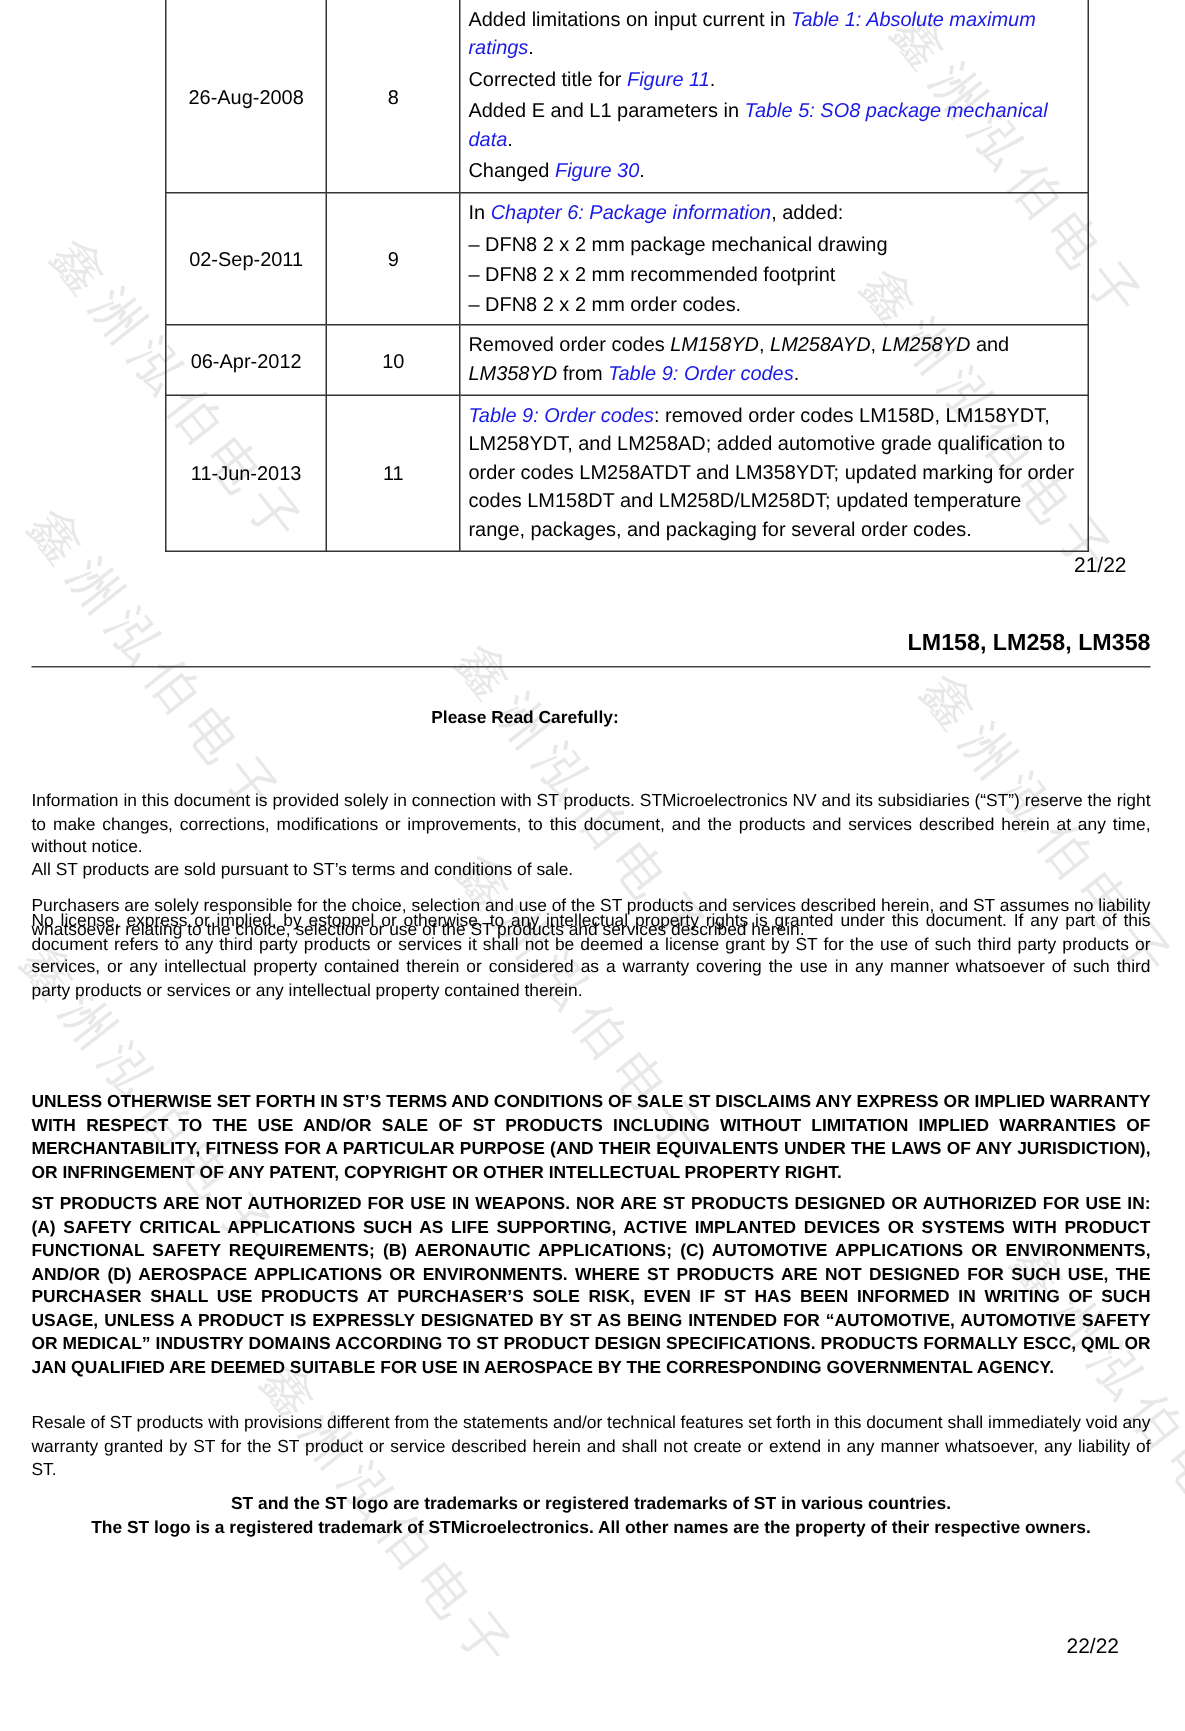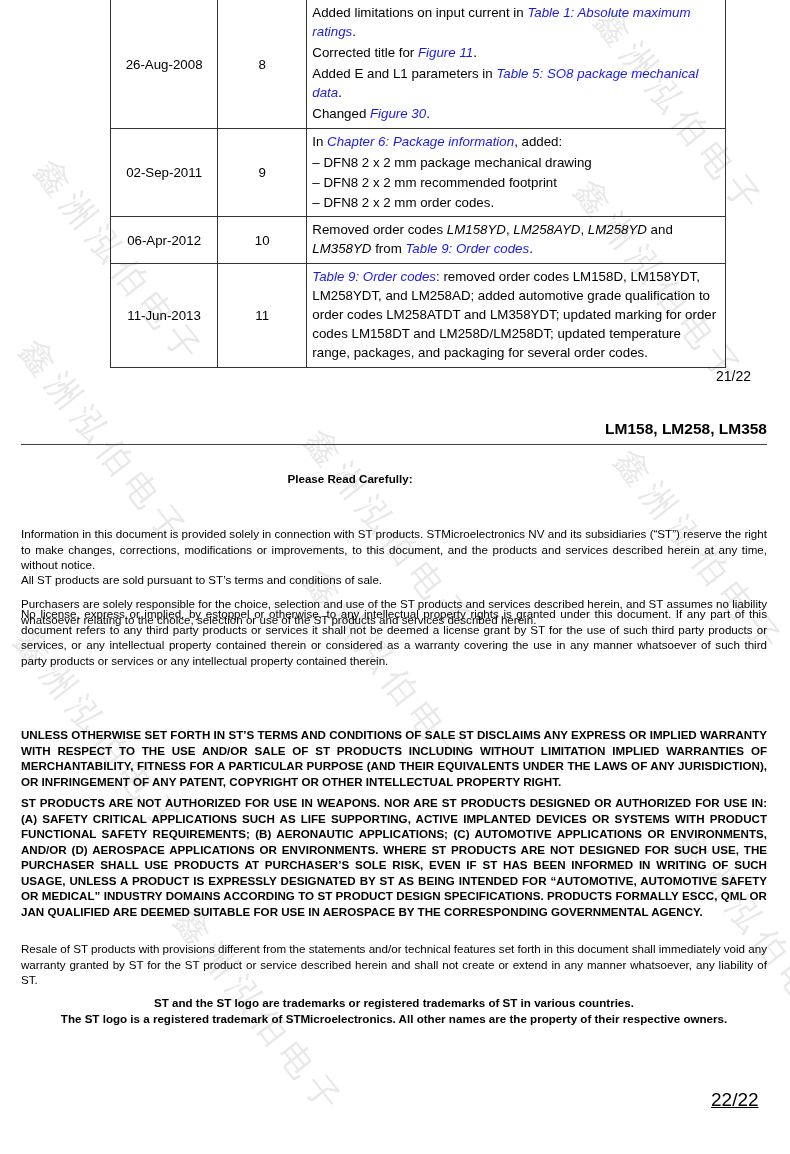--- a/index.html
+++ b/index.html
@@ -18,21 +18,21 @@
   table.rev td.chg p.li { margin: 0 0 1px 0; }
   table.rev tr.r1 td { height: 113px; }
   table.rev tr.r2 td { height: 80px; }
   table.rev tr.r3 td { height: 34px; }
   table.rev tr.r4 td { height: 87px; }
   .link { color: #1a1ae6; font-style: italic; }
   .it { font-style: italic; }
 
   .pgnum { position: absolute; font-size: 14px; }
   .pg21 { left: 716px; top: 368px; }
-  .pg22 { left: 711px; top: 1089px; font-size: 19px; text-decoration: underline; }
+  .pg22 { left: 711px; top: 1089px; font-size: 14px; }
 
   .header-title { position: absolute; right: 23px; top: 420px; font-weight: bold; font-size: 15.5px; }
   .header-rule { position: absolute; left: 21px; top: 444px; width: 746px; height: 1px; background: #444; }
 
   .legal { position: absolute; left: 21px; width: 746px; font-size: 11.6px; line-height: 15.5px; text-align: justify; }
   .legal p { margin: 0; }
   .please { position: absolute; left: 0; width: 700px; top: 472px; text-align: center; font-weight: bold; font-size: 11.6px; }
   .caps { font-weight: bold; text-align: justify; }
   .center { text-align: center !important; font-weight: bold; }
 

